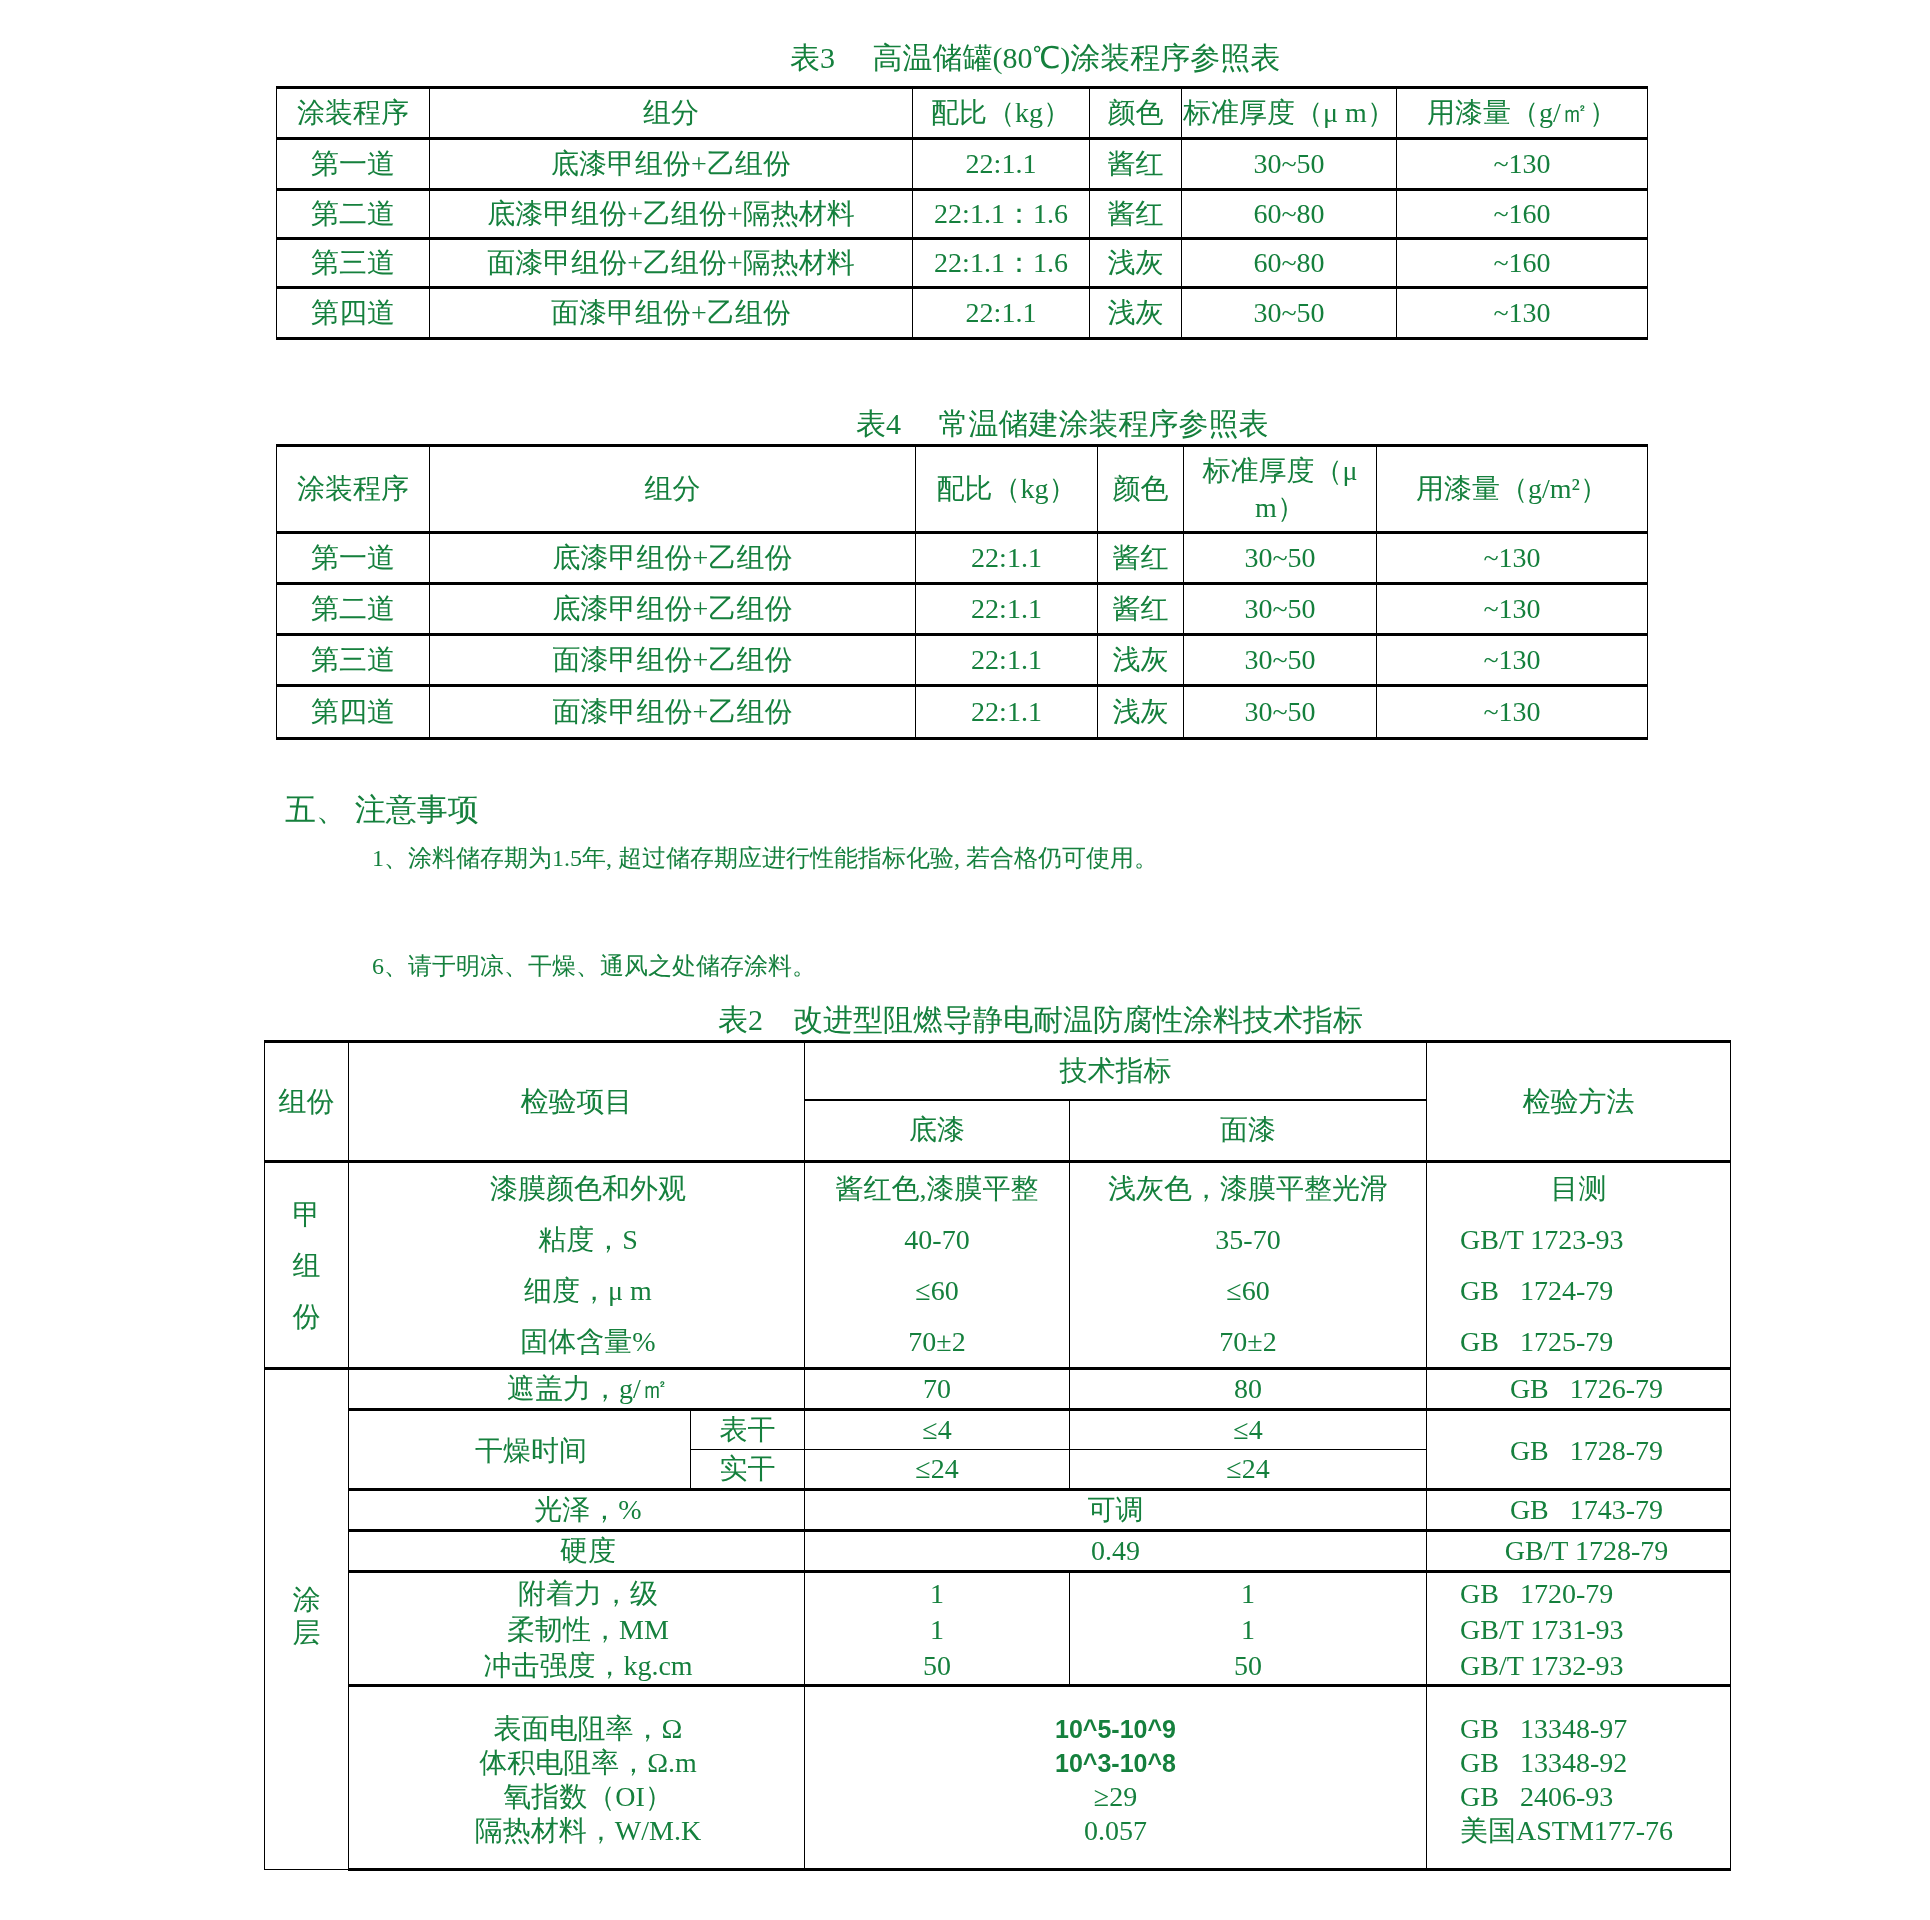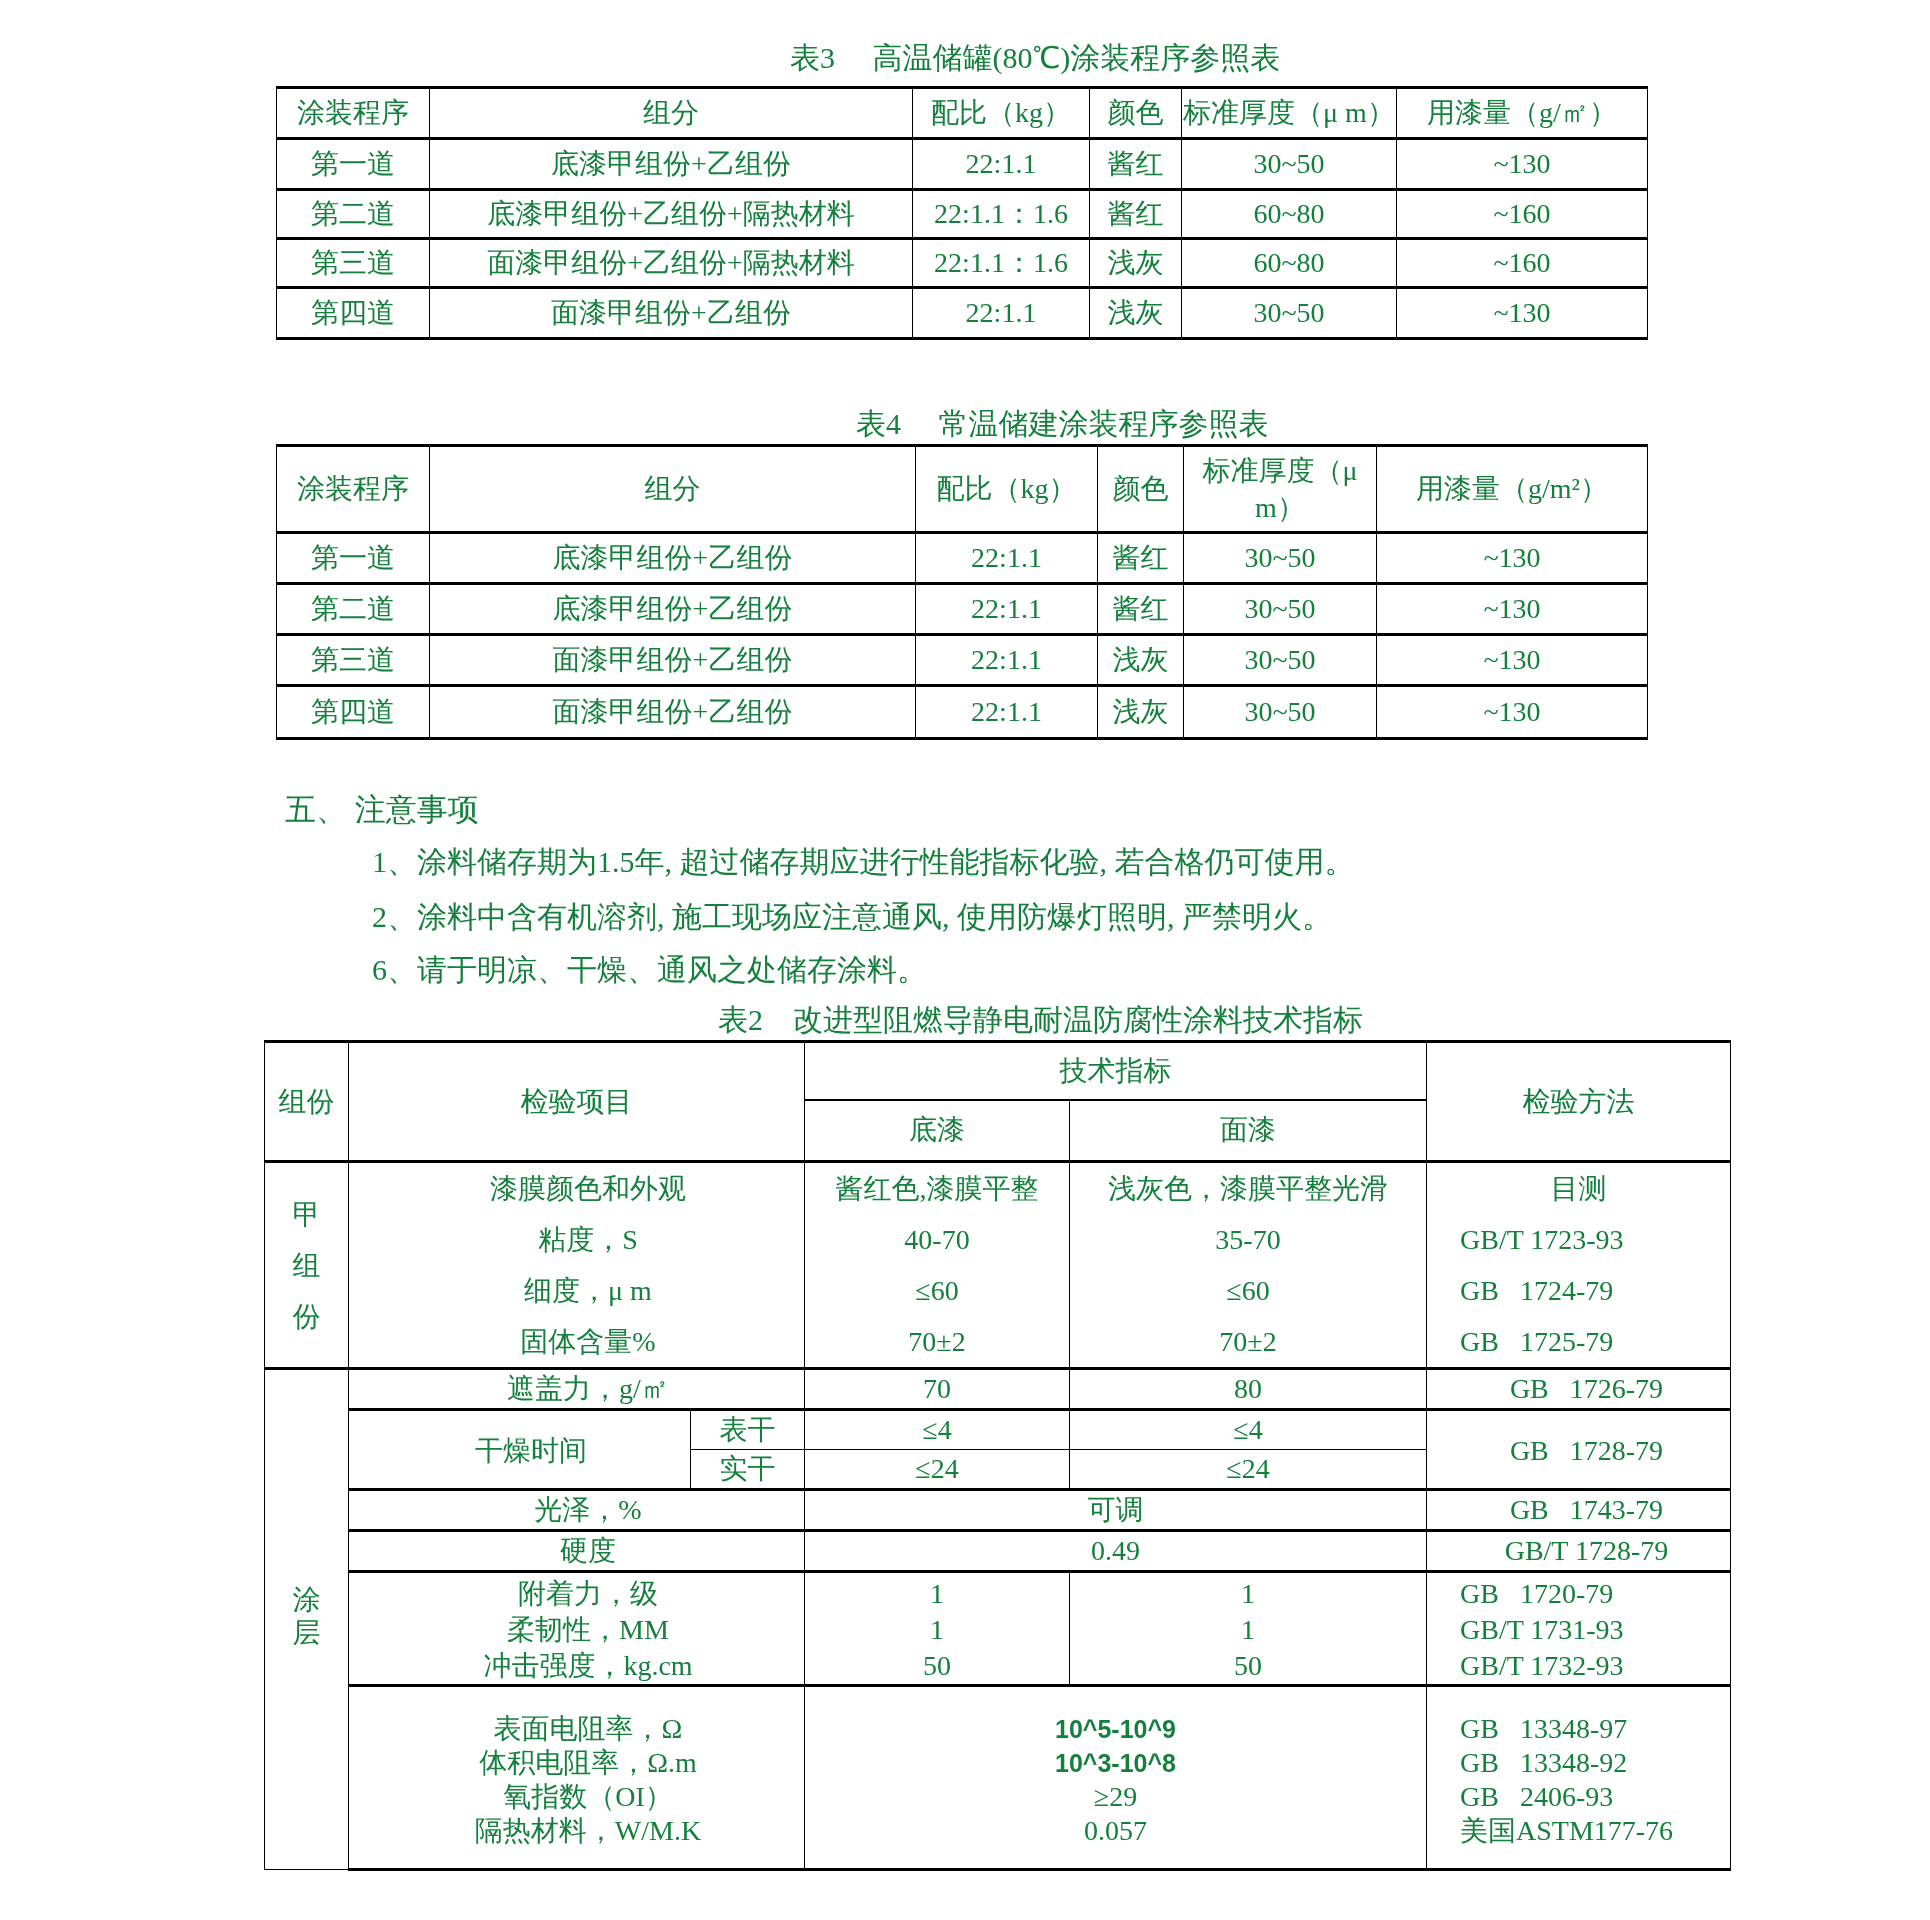--- a/index.html
+++ b/index.html
@@ -1,21 +1,21 @@
 <!DOCTYPE html>
 <html style="font-size:12.5px"><head>
 <meta charset="utf-8">
 <style>
   html,body{margin:0;padding:0;background:#fff;}
   .page{position:relative;width:1930px;height:1920px;background:#ffffff;
         font-family:"Liberation Serif",serif;color:#15803d;}
   .abs{position:absolute;}
   .title{font-size:30px;white-space:pre;line-height:36px;}
   .notes-head{font-size:31px;white-space:pre;}
-  .note{font-size:30px;white-space:pre;}
+  .note{font-size:24px;white-space:pre;}
   table{border-collapse:collapse;table-layout:fixed;position:absolute;background:#fff;}
   td{padding:0;overflow:hidden;}
   
   .ref{border:1.6px solid #000;}
   .ref td{border:1.6px solid #000;border-top-width:3.1px;border-bottom-width:3.1px;
           font-size:28px;text-align:center;vertical-align:middle;}
   .nw{white-space:nowrap;font-size:27px;}
   
   .t2{border:1.6px solid #000;}
   .t2 td{border:1.6px solid #000;font-size:28px;text-align:center;vertical-align:middle;}
@@ -146,21 +146,20 @@
       <td>22:1.1</td>
       <td>浅灰</td>
       <td>30~50</td>
       <td>~130</td>
     </tr>
   </tbody>
     </table>
 
   <div class="abs notes-head" style="left:285px;top:789px;">五、 注意事项</div>
   <div class="abs note" style="left:372px;top:842px;">1、涂料储存期为1.5年, 超过储存期应进行性能指标化验, 若合格仍可使用。</div>
-  <div class="abs note" style="left:372px;top:897px;">2、涂料中含有机溶剂, 施工现场应注意通风, 使用防爆灯照明, 严禁明火。</div>
   <div class="abs note" style="left:372px;top:950px;">6、请于明凉、干燥、通风之处储存涂料。</div>
 
   <div class="abs title" style="left:718px;top:1002px;">表2　改进型阻燃导静电耐温防腐性涂料技术指标</div>
 
   <table class="t2" style="left:264px;top:1040px;width:1466px;">
     <colgroup>
       <col style="width:84px">
         <col style="width:342px">
         <col style="width:114px">
       <col style="width:265px">

